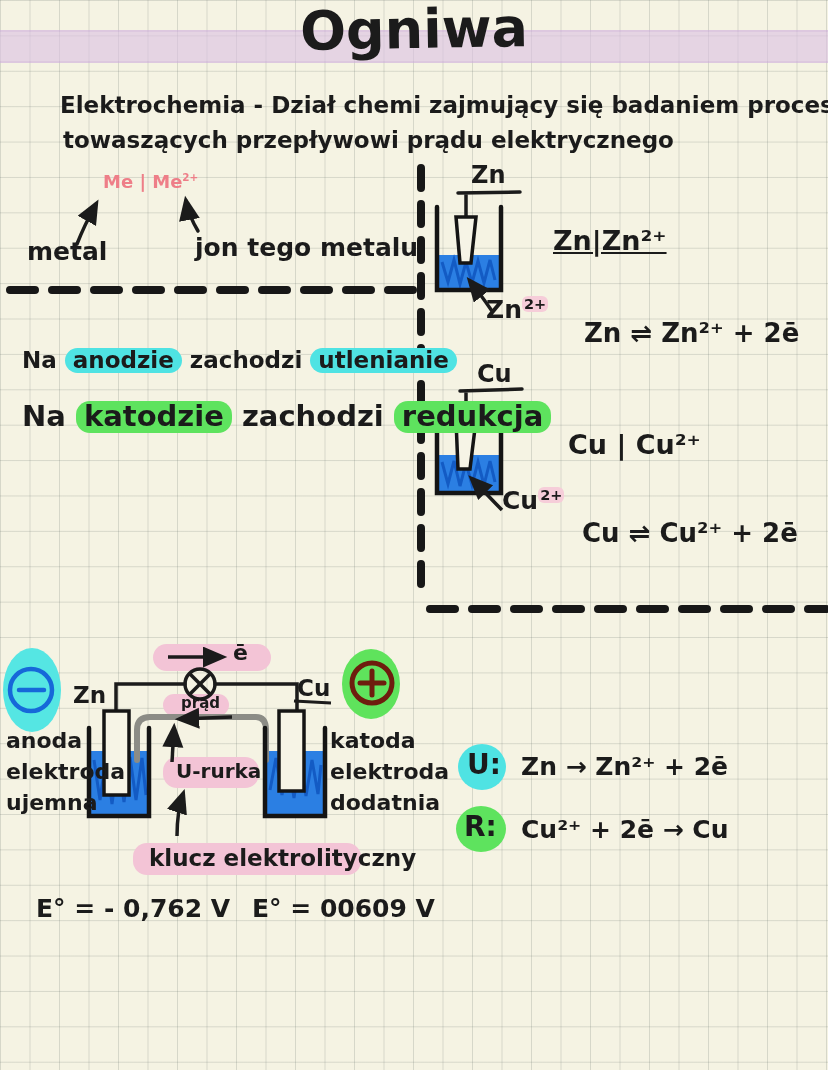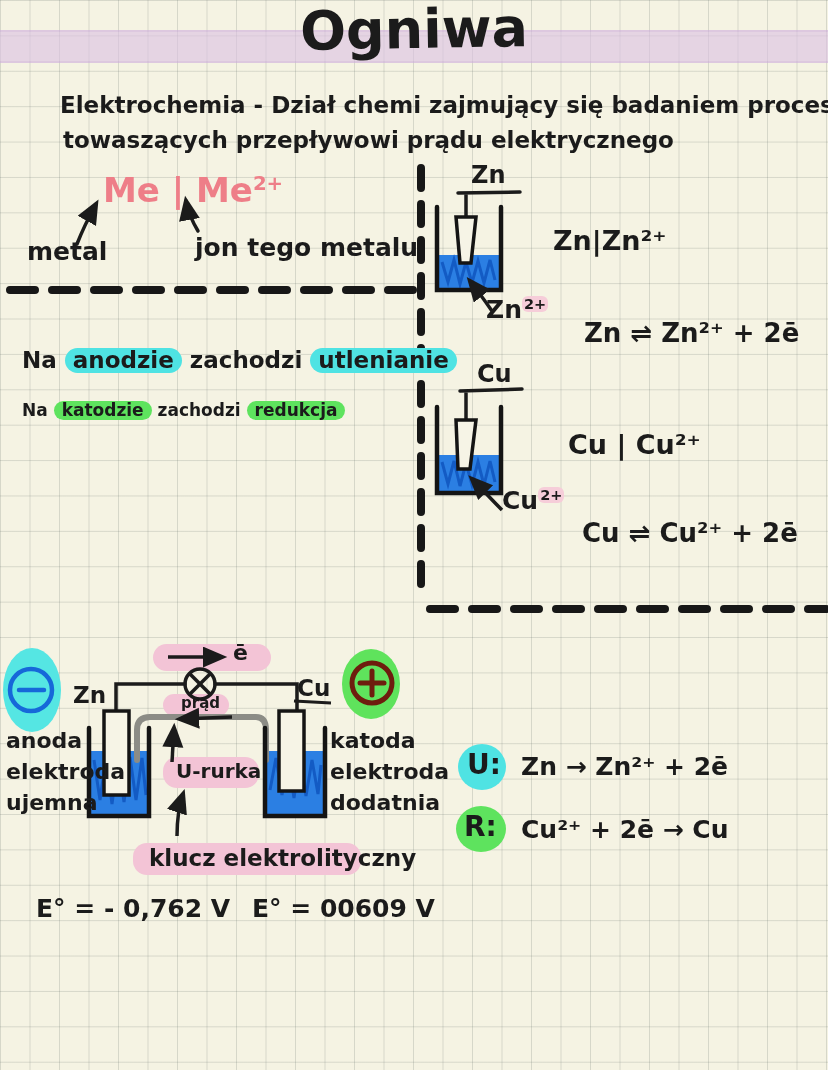--- a/index.html
+++ b/index.html
@@ -124,41 +124,41 @@
       <line x1="372" y1="671" x2="372" y2="695"></line>
       <line x1="360" y1="683" x2="384" y2="683"></line>
     </g>
   </svg>
 
   <div id="title" class="abs hw txt">Ogniwa</div>
 
   <div class="abs hw txt" style="left:60px;top:93px;font-size:23px;">Elektrochemia - Dział chemi zajmujący się badaniem procesów</div>
   <div class="abs hw txt" style="left:63px;top:128px;font-size:23px;">towaszących przepływowi prądu elektrycznego</div>
 
-  <div class="abs hw txt pink-text" style="left:103px;top:172px;font-size:34px;">
+  <div class="abs hw txt pink-text" style="left:103px;top:172px;font-size:18px;">
     <span>Me | Me</span><sup>2+</sup>
   </div>
   <div class="abs hw txt" style="left:27px;top:238px;font-size:25px;">metal</div>
   <div class="abs hw txt" style="left:153px;top:234px;font-size:25px;margin-left:42px;">jon tego metalu</div>
 
   <div class="abs hw txt" style="left:22px;top:348px;font-size:23px;">
     <span>Na</span>
     <span class="pill cyan">anodzie</span>
     <span>zachodzi</span>
     <span class="pill cyan">utlenianie</span>
   </div>
-  <div class="abs hw txt" style="left:22px;top:401px;font-size:17px;">
+  <div class="abs hw txt" style="left:22px;top:401px;font-size:29px;">
     <span>Na</span>
     <span class="pill green">katodzie</span>
     <span>zachodzi</span>
     <span class="pill green">redukcja</span>
   </div>
 
   <div class="abs hw txt" style="left:471px;top:162px;font-size:24px;">Zn</div>
-  <div class="abs hw txt" style="left:553px;top:226px;font-size:27px;">Zn|Zn²⁺</div>
+  <div class="abs hw txt" style="left:553px;top:226px;font-size:27px;text-decoration:underline;">Zn|Zn²⁺</div>
   <div class="abs hw txt" style="left:486px;top:296px;font-size:25px;">
     <span>Zn</span><sup class="pinksup">2+</sup>
   </div>
   <div class="abs hw txt" style="left:584px;top:319px;font-size:26px;">Zn ⇌ Zn²⁺ + 2ē</div>
 
   <div class="abs hw txt" style="left:477px;top:361px;font-size:24px;">Cu</div>
   <div class="abs hw txt" style="left:560px;top:430px;font-size:27px;padding-left:8px;">Cu | Cu²⁺</div>
   <div class="abs hw txt" style="left:502px;top:487px;font-size:25px;">
     <span>Cu</span><sup class="pinksup">2+</sup>
   </div>

